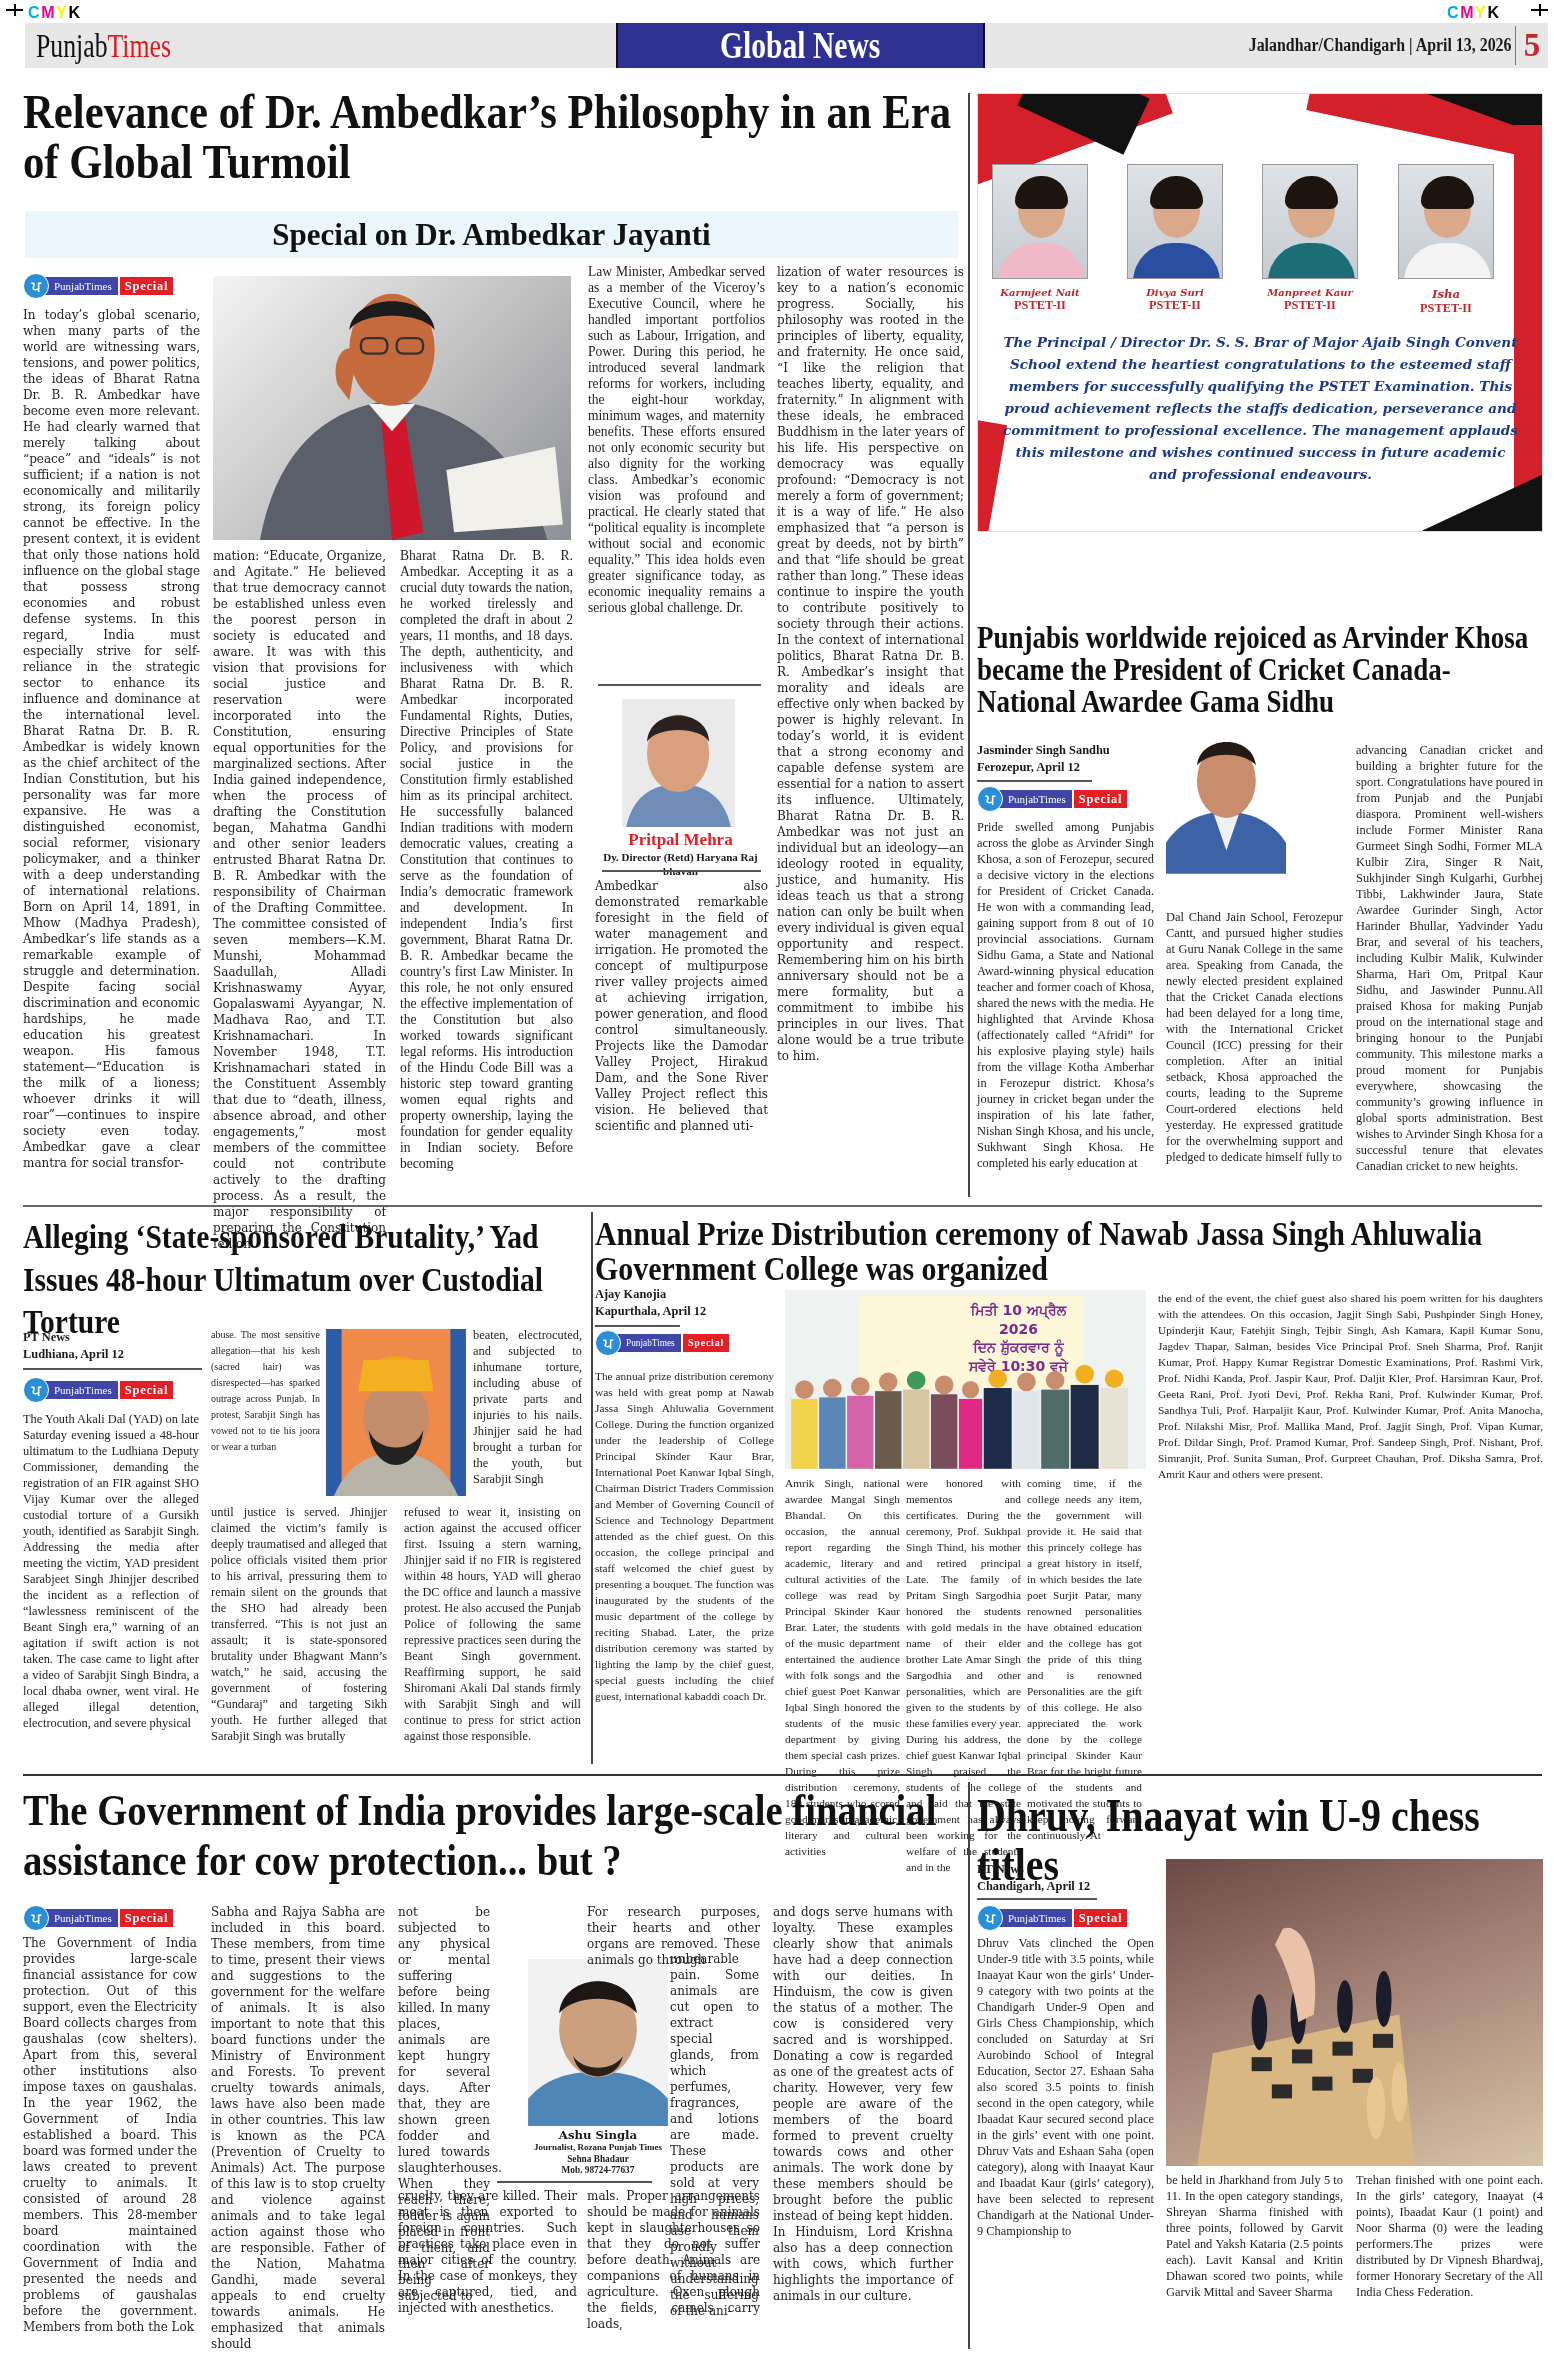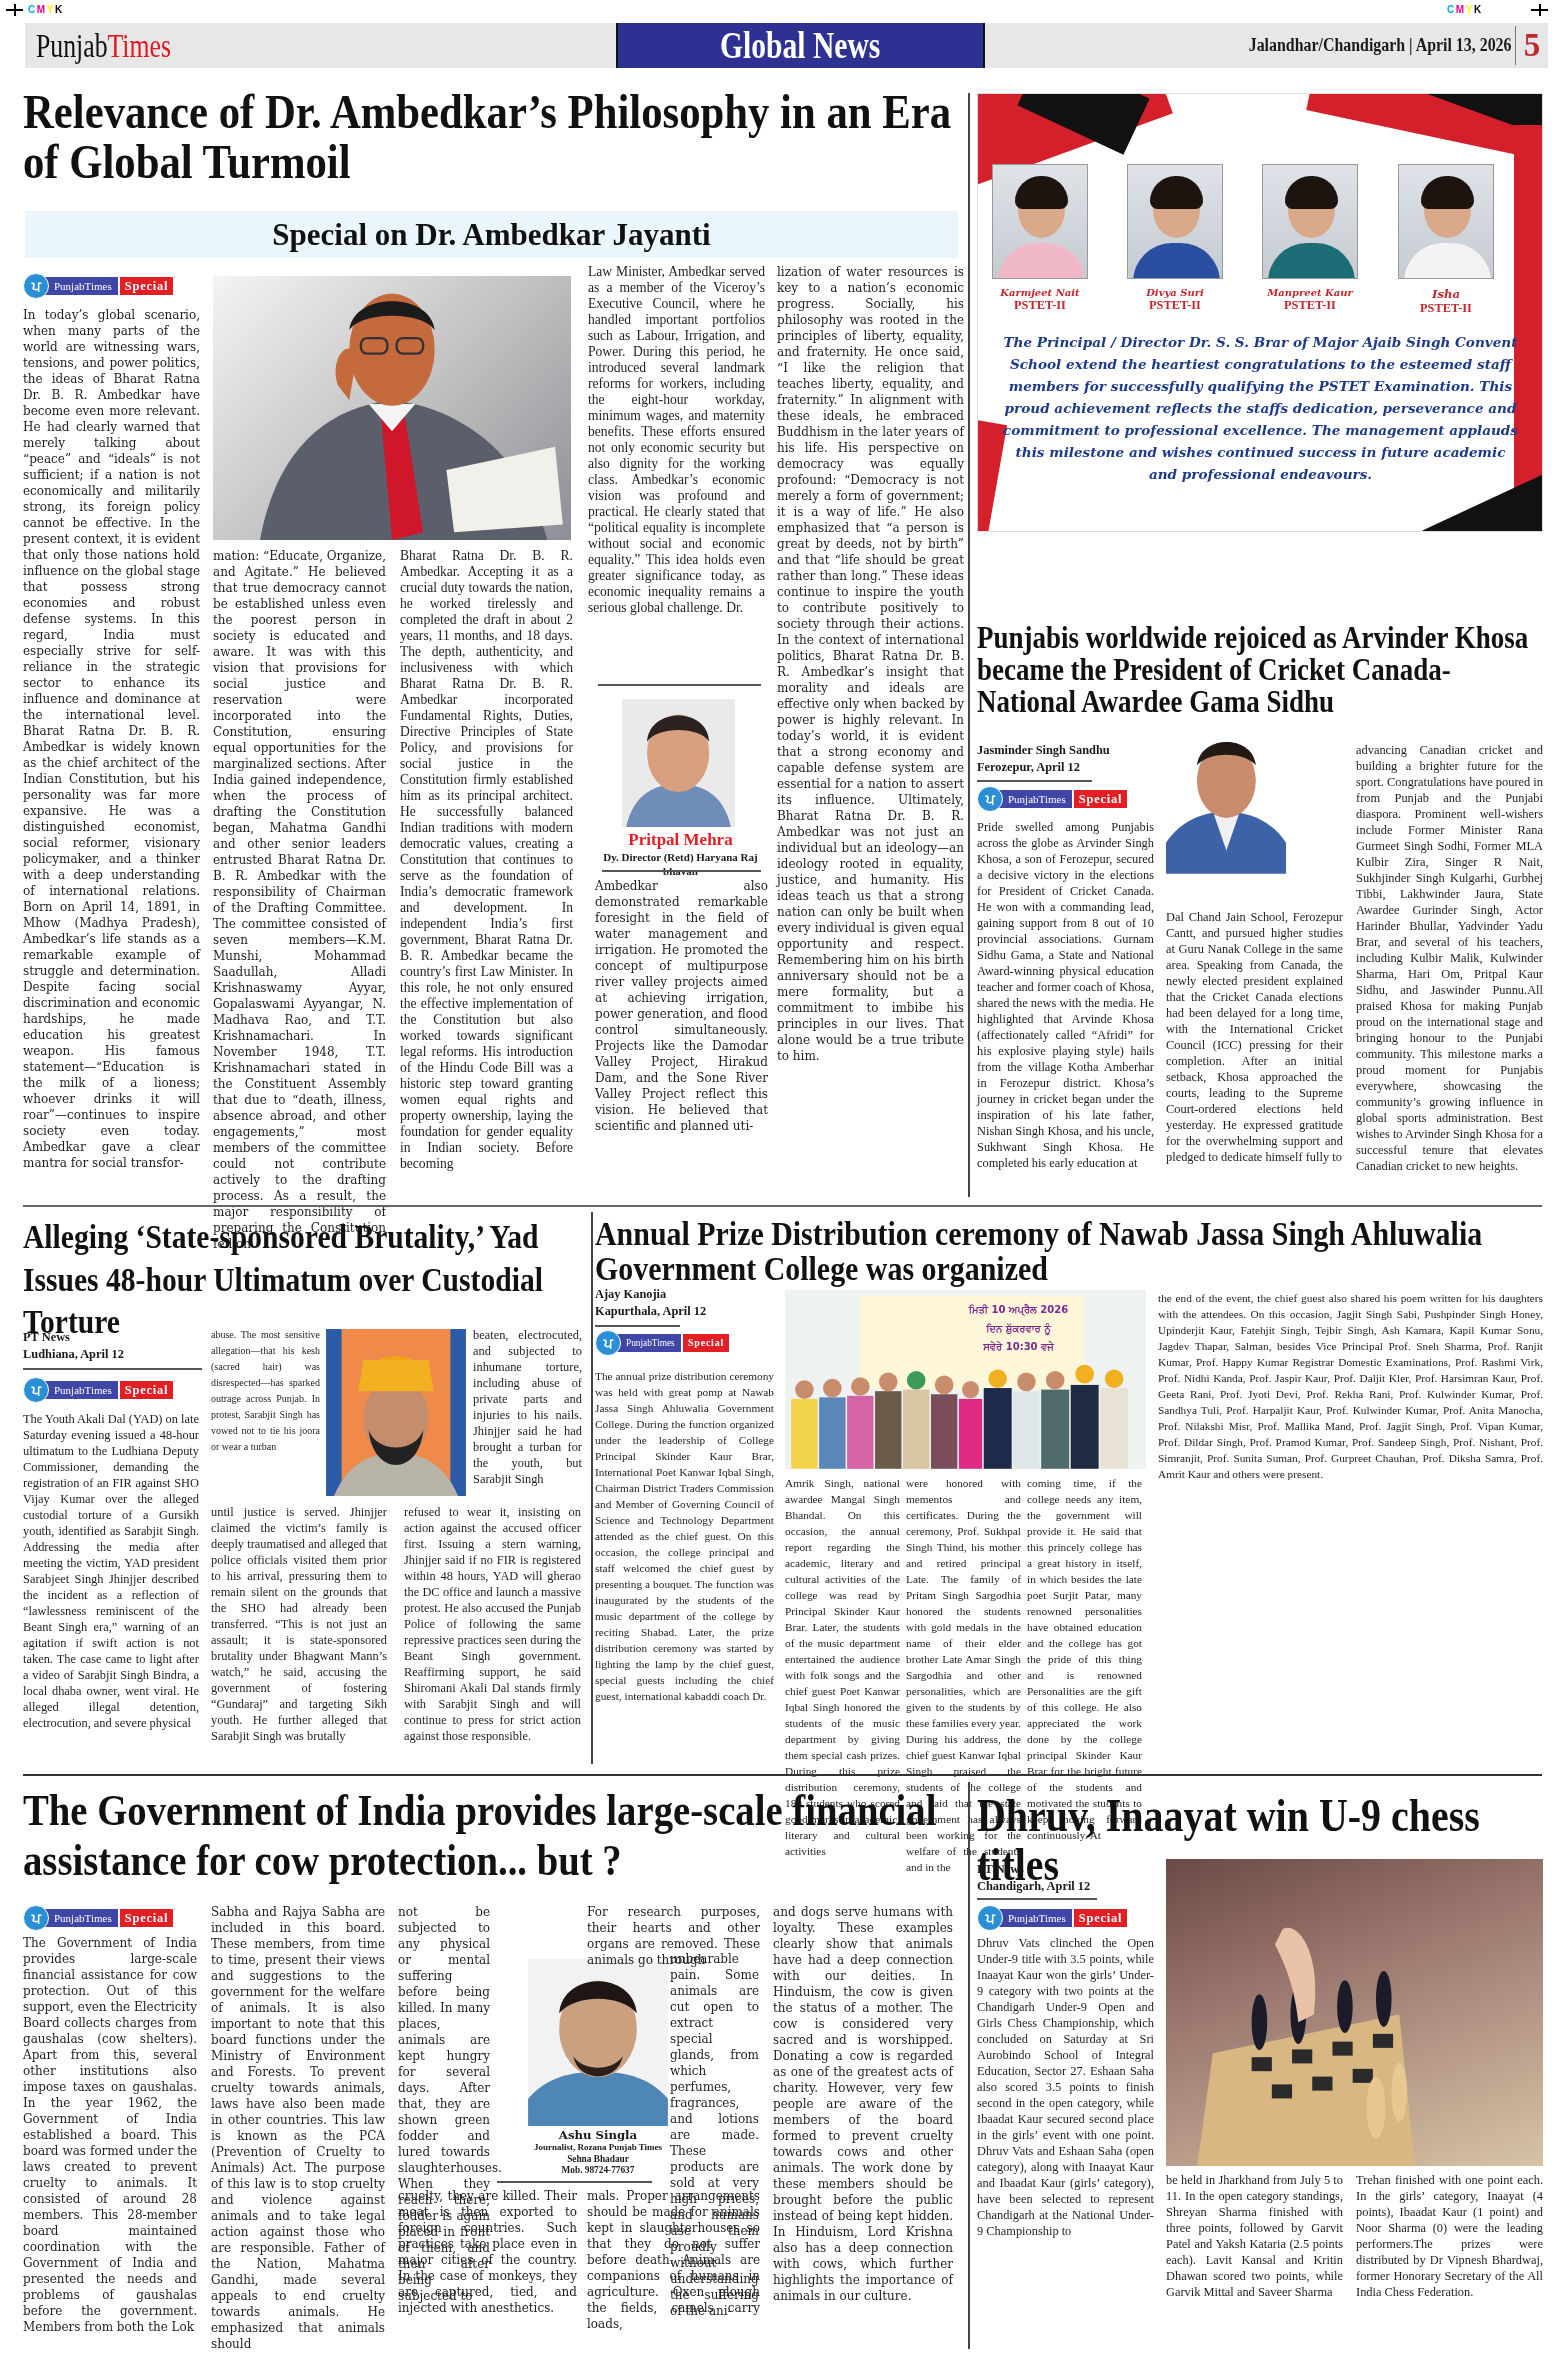--- a/index.html
+++ b/index.html
@@ -1,19 +1,19 @@
 <!DOCTYPE html>
 <html style="font-size:12.4px"><head>
 <meta charset="utf-8">
 <style>
   *{box-sizing:border-box;margin:0;padding:0}
   html,body{width:1554px;height:2377px;background:#fff;overflow:hidden}
   body{font-family:"DejaVu Serif",serif;color:#1a1a1a;position:relative}
   .abs{position:absolute}
-  .cmyk{font-family:"Liberation Sans",sans-serif;font-size:10px;font-weight:bold;letter-spacing:1.6px}
+  .cmyk{font-family:"Liberation Sans",sans-serif;font-size:16px;font-weight:bold;letter-spacing:1.6px}
   .cmyk .c{color:#00aeef}.cmyk .m{color:#ec008c}.cmyk .y{color:#fff200}.cmyk .k{color:#000}
   .cross{position:absolute;width:17px;height:1.6px;background:#000}
   .crossv{position:absolute;width:1.6px;height:12.4px;background:#000}
   .masthead{position:absolute;left:25px;top:23px;width:1523px;height:45px;background:#e7e7e7}
   .brand{position:absolute;left:11px;top:4.7px;font-family:"Liberation Serif",serif;font-size:33px;transform:scaleX(.78);transform-origin:left}
   .brand .p{color:#111}.brand .t{color:#e1171e}
   .section{position:absolute;left:591px;top:0;width:369px;height:45px;background:#2e3192;border-left:2.3px solid #111;border-right:2.3px solid #111;color:#fff;font-family:"Liberation Serif",serif;font-weight:bold;font-size:37px;text-align:center;line-height:45px}
   .section span{display:inline-block;transform:scaleX(.8)}
   .dateline{position:absolute;right:36px;top:11px;font-family:"Liberation Serif",serif;font-weight:bold;font-size:19.4px;transform:scaleX(.82);transform-origin:right}
   .pageno{position:absolute;right:7.8px;top:3.1px;color:#c1272d;font-family:"Liberation Serif",serif;font-weight:bold;font-size:33px;border-left:1.6px solid #777;padding-left:7.8px;height:39px;line-height:39px}
@@ -222,21 +222,21 @@
 <div class="rule abs" style="left:595px;top:1325px;width:85px" data-name="divider"></div>
 <div class="badge abs" style="left:595px;top:1333px" data-name="punjabtimes-special-badge">
   <span class="logo" data-name="punjabtimes-logo-icon">ਪ</span>
   <span class="pt" style="font-size:9.3px">PunjabTimes</span>
   <span class="sp" style="font-size:10px">Special</span>
 </div>
 <div class="col cond" style="left:595px;top:1368px;width:87px;font-size:11.3px;line-height:16px" data-name="college-col-1">The annual prize distribution ceremony was held with great pomp at Nawab Jassa Singh Ahluwalia Government College. During the function organized under the leadership of College Principal Skinder Kaur Brar, International Poet Kanwar Iqbal Singh, Chairman District Traders Commission and Member of Governing Council of Science and Technology Department attended as the chief guest. On this occasion, the college principal and staff welcomed the chief guest by presenting a bouquet. The function was inaugurated by the students of the music department of the college by reciting Shabad. Later, the prize distribution ceremony was started by lighting the lamp by the chief guest, special guests including the chief guest, international kabaddi coach Dr.</div>
 
 <div class="photo" style="left:787px;top:1290px;width:361px;height:179px;background:#eef3f2" data-name="prize-ceremony-photo">
   <div class="abs" style="left:74px;top:6.2px;width:225px;height:93px;background:#fdf6d8;border-radius:4.7px" data-name="ceremony-banner">
-    <div style="position:absolute;left:101px;top:4.7px;width:117px;color:#7b2a8f;font-family:'DejaVu Sans',sans-serif;font-weight:bold;font-size:10px;line-height:18.7px;text-align:center">
+    <div style="position:absolute;left:101px;top:4.7px;width:117px;color:#7b2a8f;font-family:'DejaVu Sans',sans-serif;font-weight:bold;font-size:14px;line-height:18.7px;text-align:center">
       <div>ਮਿਤੀ 10 ਅਪ੍ਰੈਲ 2026</div>
       <div>ਦਿਨ ਸ਼ੁੱਕਰਵਾਰ ਨੂੰ</div>
       <div>ਸਵੇਰੇ 10:30 ਵਜੇ</div>
     </div>
   </div>
   <svg width="361" height="179" viewBox="0 0 465 230" style="position:absolute;left:0;top:0" data-name="ceremony-group">
     <g>
       <rect x="8" y="140" width="34" height="90" fill="#f3d24c"></rect>
         <circle cx="25" cy="128" r="12" fill="#c98c6c"></circle>
       <rect x="44" y="138" width="34" height="92" fill="#5a86b8"></rect>

